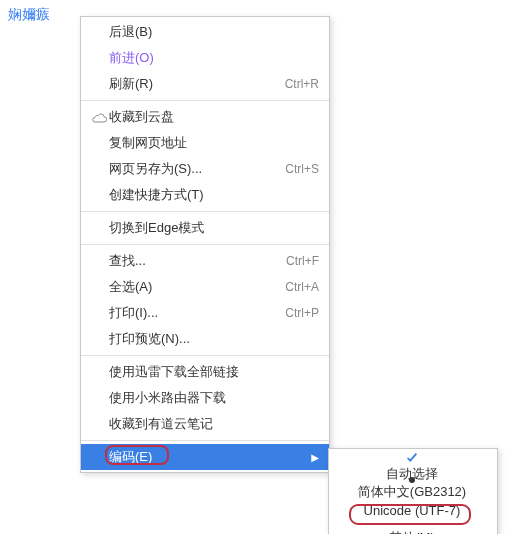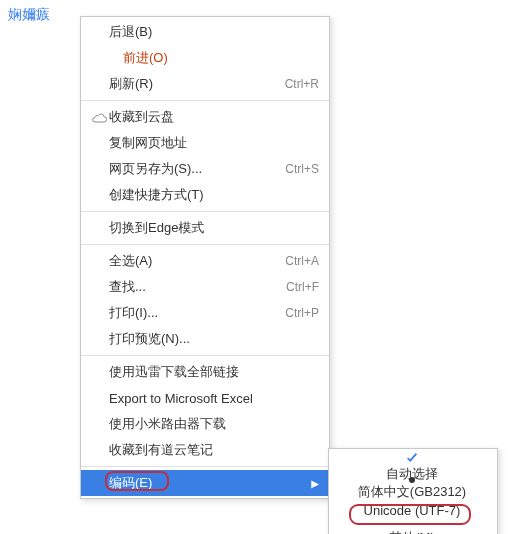--- a/index.html
+++ b/index.html
@@ -51,21 +51,21 @@
     .menu-item .shortcut {
       color: #888;
       font-size: 12px;
       margin-left: 20px;
     }
     .menu-item .arrow {
       color: #666;
       font-size: 10px;
       margin-left: 6px;
     }
-    .menu-item.disabled .label { color: #c2410c; margin-left: 14px; }
+    .menu-item.disabled .label { color: #8b5cf6; }
     .menu-sep {
       height: 1px;
       background: #e0e0e0;
       margin: 3px 0;
     }
     .menu-item.hovered {
       background: #3a7fe4;
       color: #fff;
     }
     .menu-item.hovered .shortcut,
@@ -140,45 +140,41 @@
       <span class="label">创建快捷方式(T)</span>
     </div>
     <div class="menu-sep"></div>
     <div class="menu-item">
       <span class="icon-slot"></span>
       <span class="label">切换到Edge模式</span>
     </div>
     <div class="menu-sep"></div>
     <div class="menu-item">
       <span class="icon-slot"></span>
+      <span class="label">查找...</span>
+      <span class="shortcut">Ctrl+F</span>
+    </div>
+    <div class="menu-item">
+      <span class="icon-slot"></span>
       <span class="label">全选(A)</span>
       <span class="shortcut">Ctrl+A</span>
     </div>
     <div class="menu-item">
       <span class="icon-slot"></span>
-      <span class="label">查找...</span>
-      <span class="shortcut">Ctrl+F</span>
-    </div>
-    <div class="menu-item">
-      <span class="icon-slot"></span>
       <span class="label">打印(I)...</span>
       <span class="shortcut">Ctrl+P</span>
     </div>
     <div class="menu-item">
       <span class="icon-slot"></span>
       <span class="label">打印预览(N)...</span>
     </div>
     <div class="menu-sep"></div>
     <div class="menu-item">
       <span class="icon-slot"></span>
       <span class="label">使用迅雷下载全部链接</span>
-    </div>
-    <div class="menu-item">
-      <span class="icon-slot"></span>
-      <span class="label">Export to Microsoft Excel</span>
     </div>
     <div class="menu-item">
       <span class="icon-slot"></span>
       <span class="label">使用小米路由器下载</span>
     </div>
     <div class="menu-item">
       <span class="icon-slot"></span>
       <span class="label">收藏到有道云笔记</span>
     </div>
     <div class="menu-sep"></div>

